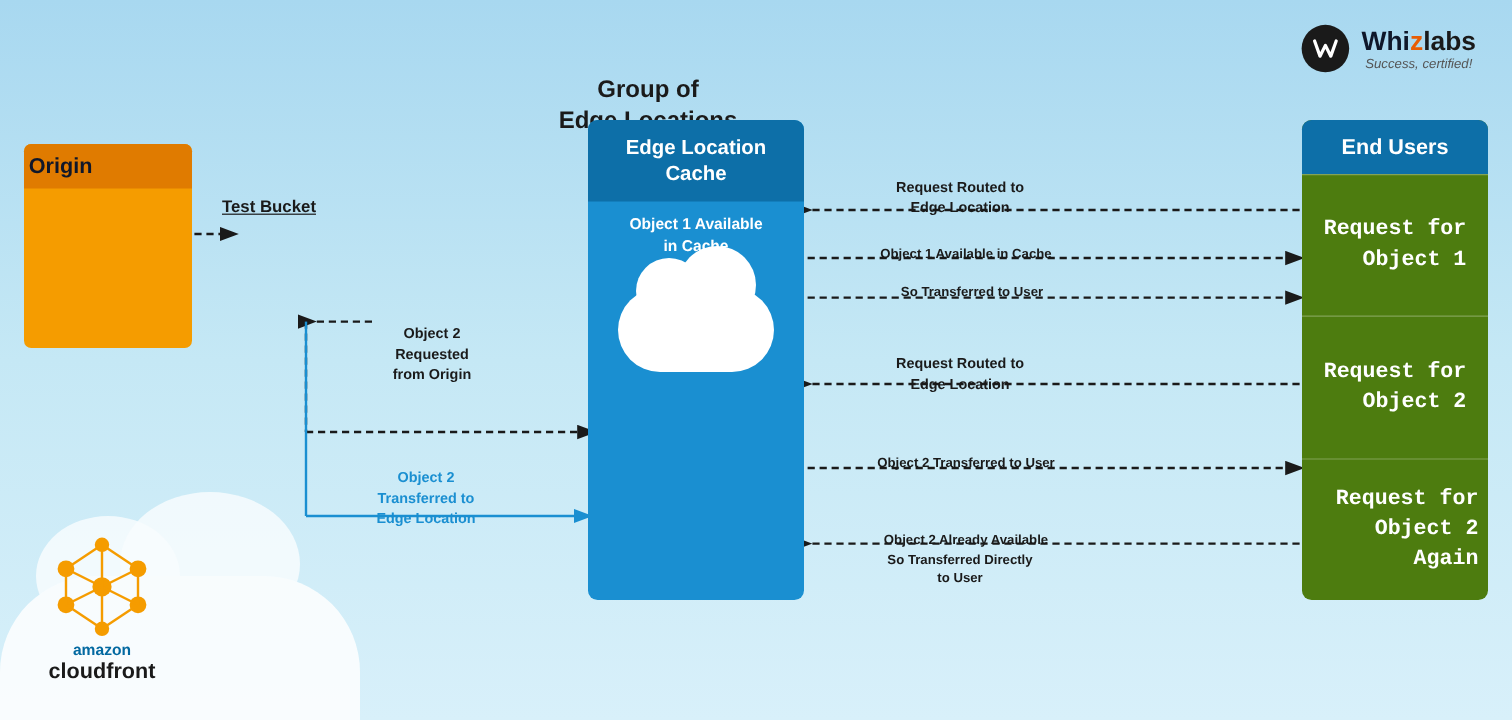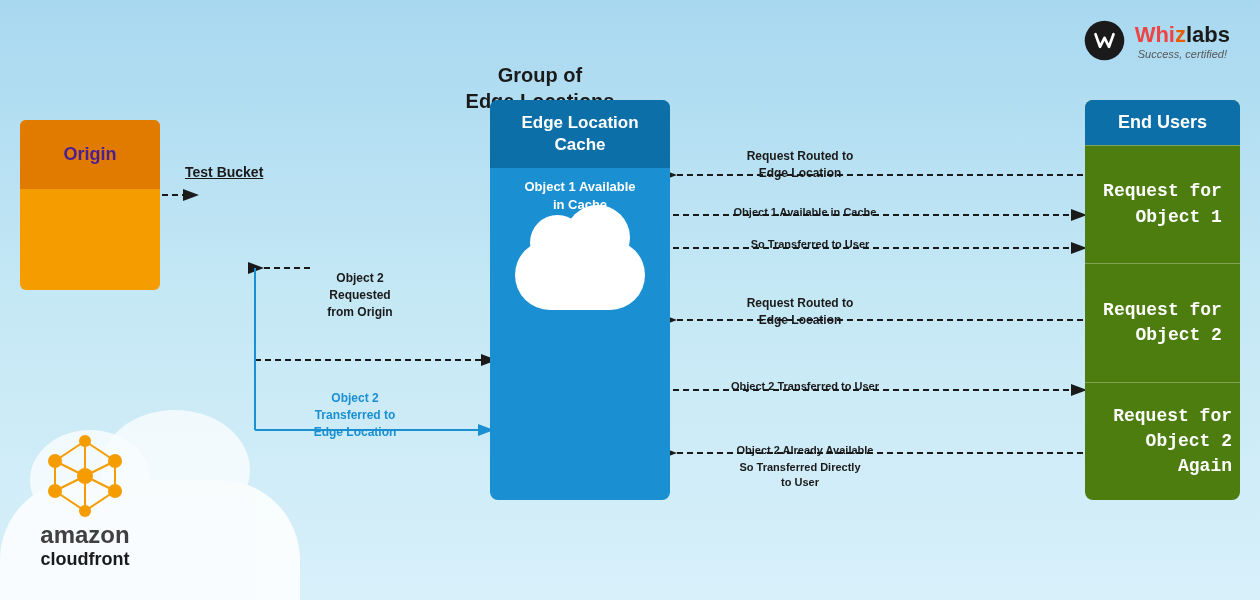--- a/index.html
+++ b/index.html
@@ -86,25 +86,24 @@
       left: 20px;
       width: 140px;
       height: 170px;
       background: #f59c00;
       border-radius: 6px;
       display: flex;
       flex-direction: column;
     }
     .origin-header {
       background: #e07b00;
-      color: #4c1d95;
+      color: #0f172a;
       font-weight: bold;
       font-size: 18px;
-      text-align: center;
-      padding: 24px 4px;
+      padding: 8px 4px;
       border-radius: 6px 6px 0 0;
     }
     .origin-body {
       padding: 10px 12px;
       color: white;
       font-size: 14px;
       line-height: 1.8;
     }
 
     
@@ -265,23 +264,23 @@
       bottom: 30px;
       left: 40px;
       display: flex;
       flex-direction: column;
       align-items: center;
     }
     .cloudfront-text {
       text-align: center;
     }
     .cloudfront-amazon {
-      font-size: 24px;
-      font-weight: bold;
-      color: #404040;
+      font-size: 13px;
+      font-weight: bold;
+      color: #0369a1;
     }
     .cloudfront-name {
       font-size: 18px;
       font-weight: bold;
       color: #1a1a1a;
     }
 
     
     .obj-requested-label {
       position: absolute;
@@ -368,21 +367,21 @@
 
 <div class="cloud-bottom-left"></div>
 
 <div class="whizlabs-logo">
   <svg class="whizlabs-icon" viewBox="0 0 50 50" xmlns="http://www.w3.org/2000/svg">
     <circle cx="25" cy="25" r="22" fill="#1a1a1a"></circle>
     <path d="M15,18 L20,32 L25,22 L30,32 L35,18" stroke="white" stroke-width="3" fill="none" stroke-linecap="round" stroke-linejoin="round"></path>
   </svg>
   <div class="whizlabs-text">
     <div class="whizlabs-name">
-      <span style="color:#ef4444">Whi</span><span style="color:#e85d04">z</span><span style="color:#1a1a1a">labs</span>
+      <span style="color:#0f172a">Whi</span><span style="color:#e85d04">z</span><span style="color:#1a1a1a">labs</span>
     </div>
     <div class="whizlabs-tagline">Success, certified!</div>
   </div>
 </div>
 
 <div style="position:absolute;top:62px;left:440px;width:200px;text-align:center;">
   <div style="font-size:20px;font-weight:bold;color:#1a1a1a;line-height:1.3;">Group of<br>Edge Locations</div>
 </div>
 
 <div class="origin-box">

